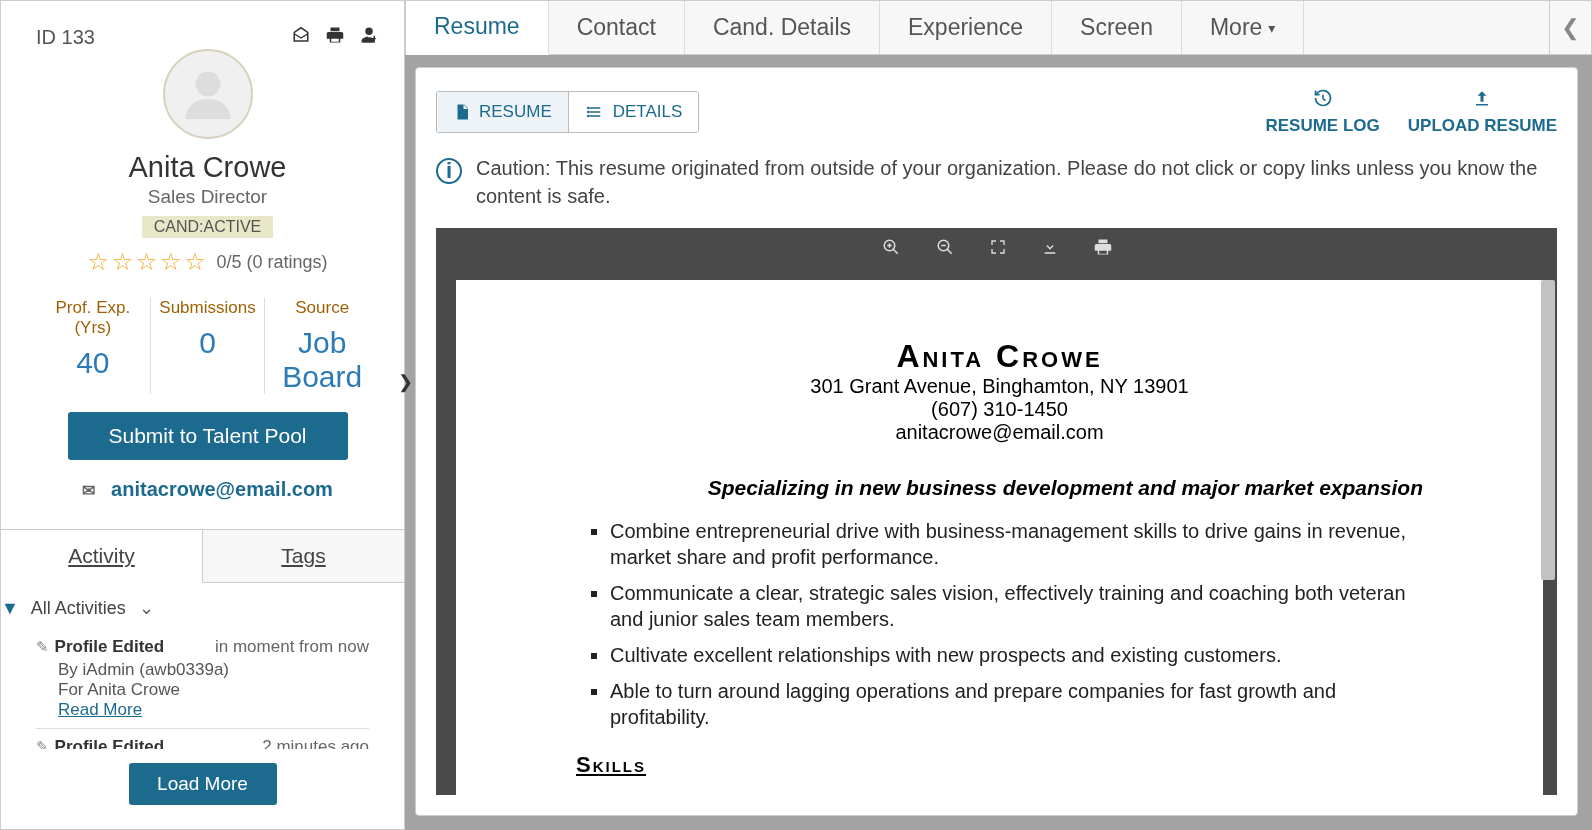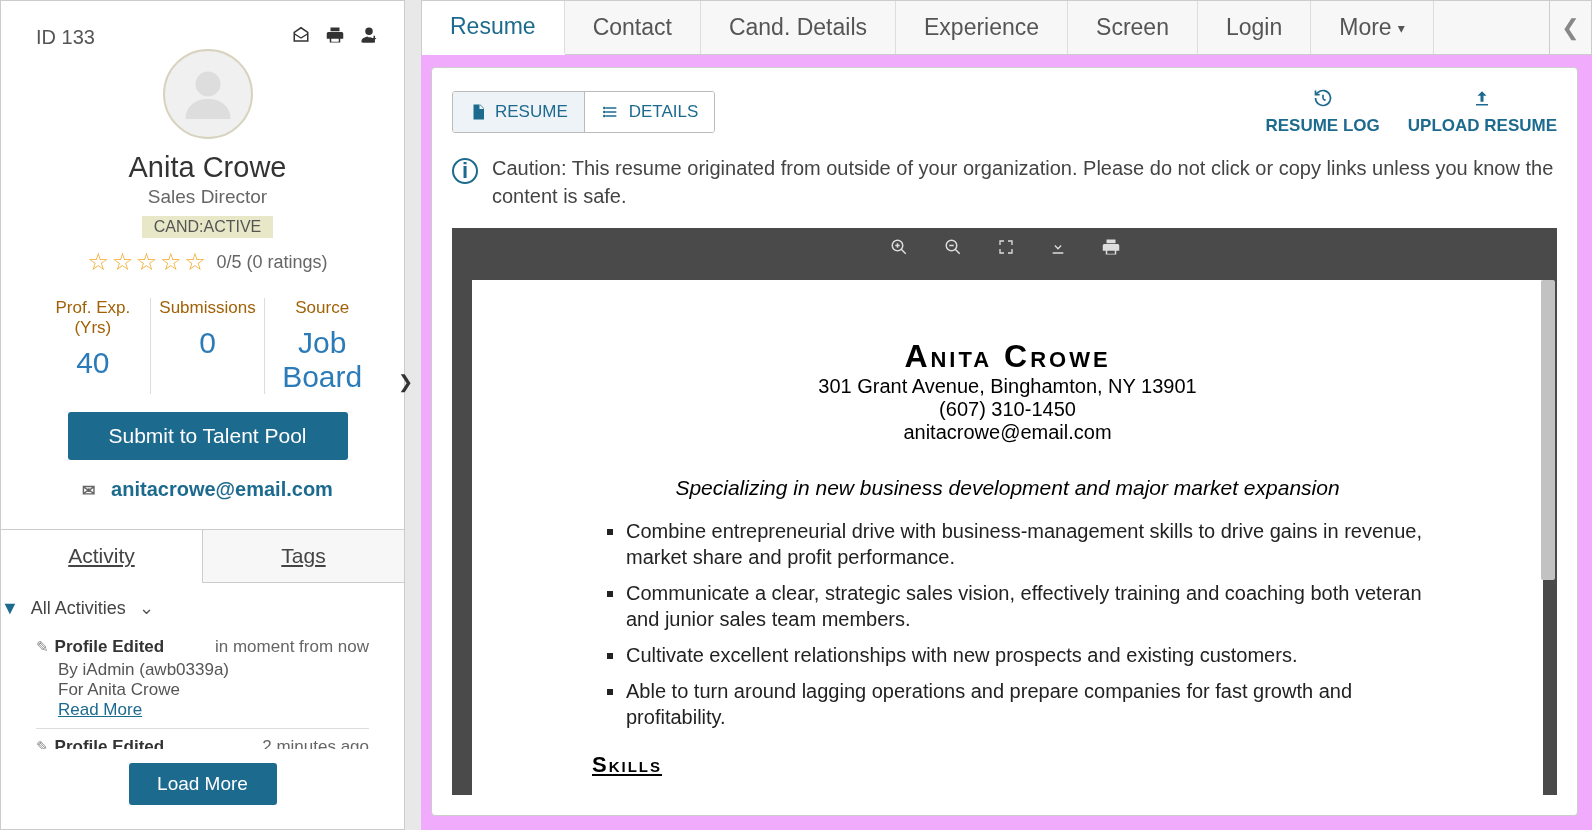--- a/index.html
+++ b/index.html
@@ -49,21 +49,21 @@
     .act-head .pencil { color: #888; margin-right: 6px; font-size: 15px; }
     .act-time { color: #666; }
     .act-body { color: #555; font-size: 17px; margin-top: 3px; margin-left: 22px; }
     .read-more { color: #1d6a8f; text-decoration: underline; cursor: pointer; }
     
     .load-more { display: block; width: 148px; margin: 14px auto 18px; background: #1d6a8f; color: #fff; border: none; padding: 10px 0; font-size: 19px; border-radius: 3px; cursor: pointer; }
     
     .expand-handle { position: absolute; right: -8px; top: 370px; width: 14px; height: 28px; cursor: pointer; color: #333; font-size: 18px; z-index: 5; }
     
     
-    .main { flex: 1; background: #f0abfc; display: flex; flex-direction: column; position: relative; margin-left: 16px; }
+    .main { flex: 1; background: #a3a3a3; display: flex; flex-direction: column; position: relative; }
     .top-tabs { display: flex; background: #f7f7f7; border: 1px solid #ccc; height: 55px; align-items: stretch; }
     .top-tab { padding: 0 28px; font-size: 23px; color: #555; display: flex; align-items: center; cursor: pointer; border-right: 1px solid #ddd; }
     .top-tab.active { background: #fff; color: #1d6a8f; border-bottom: 3px solid #fff; margin-bottom: -1px; }
     .top-tab.more .caret { margin-left: 6px; font-size: 14px; }
     .collapse-btn { margin-left: auto; width: 42px; display: flex; align-items: center; justify-content: center; cursor: pointer; color: #888; font-size: 22px; border-left: 1px solid #ccc; }
     
     .panel { margin: 12px 14px 14px 10px; background: #fff; border: 1px solid #ccc; border-radius: 4px; flex: 1; padding: 20px 20px; display: flex; flex-direction: column; overflow: hidden; }
     .panel-head { display: flex; justify-content: space-between; align-items: center; }
     .toggle-group { display: flex; border: 1px solid #bbb; border-radius: 3px; overflow: hidden; }
     .toggle { padding: 10px 16px; font-size: 17px; color: #1d6a8f; display: flex; align-items: center; gap: 8px; cursor: pointer; background: #fff; }
@@ -78,21 +78,21 @@
     .pdf-toolbar { background: #4a4a4a; height: 42px; margin-top: 18px; display: flex; align-items: center; justify-content: center; gap: 36px; color: #ddd; font-size: 19px; }
     .pdf-toolbar span { cursor: pointer; }
     
     .pdf-body { flex: 1; background: #4a4a4a; padding: 10px 14px 0 20px; overflow: hidden; position: relative; }
     .pdf-page { background: #fff; height: 100%; padding: 58px 120px 20px; overflow: hidden; position: relative; }
     .pdf-scroll { position: absolute; right: 2px; top: 10px; bottom: 10px; width: 14px; }
     .pdf-thumb { position: absolute; right: 0; top: 0; width: 14px; height: 300px; background: #c2c2c2; border-radius: 2px; }
     
     .res-name { text-align: center; font-size: 32px; font-weight: 700; letter-spacing: 3px; font-variant: small-caps; }
     .res-addr, .res-phone, .res-mail { text-align: center; font-size: 20px; }
-    .res-spec { text-align: center; font-style: italic; font-weight: 400; font-size: 21px; margin: 32px 0 18px; }
+    .res-spec { text-align: right; font-style: italic; font-weight: 700; font-size: 21px; margin: 32px 0 18px; }
     .res-bullets { list-style: square; padding-left: 34px; font-size: 20px; color: #222; }
     .res-bullets li { margin-bottom: 10px; line-height: 1.3; }
     .res-skills-h { font-weight: 700; font-variant: small-caps; text-decoration: underline; font-size: 22px; margin-top: 22px; letter-spacing: 2px; }
     .skills-cols { display: flex; margin-top: 14px; gap: 60px; }
     .skills-cols ul { list-style: square; padding-left: 34px; font-size: 20px; }
     .skills-cols li { margin-bottom: 4px; }
     
     ::-webkit-scrollbar { width: 16px; }
     ::-webkit-scrollbar-track { background: #f0f0f0; }
     ::-webkit-scrollbar-thumb { background: #c2c2c2; }
@@ -190,21 +190,20 @@
     <div class="expand-handle">❯</div>
   </div>
 
   <div class="main">
     <div class="top-tabs">
       <div class="top-tab active">Resume</div>
       <div class="top-tab">Contact</div>
       <div class="top-tab">Cand. Details</div>
       <div class="top-tab">Experience</div>
       <div class="top-tab">Screen</div>
-      <div class="top-tab">Login</div>
       <div class="top-tab more">
           <span>More</span>
           <span class="caret">▾</span>
         </div>
       <div class="collapse-btn">❮</div>
     </div>
 
     <div class="panel">
       <div class="panel-head">
         <div class="toggle-group">

